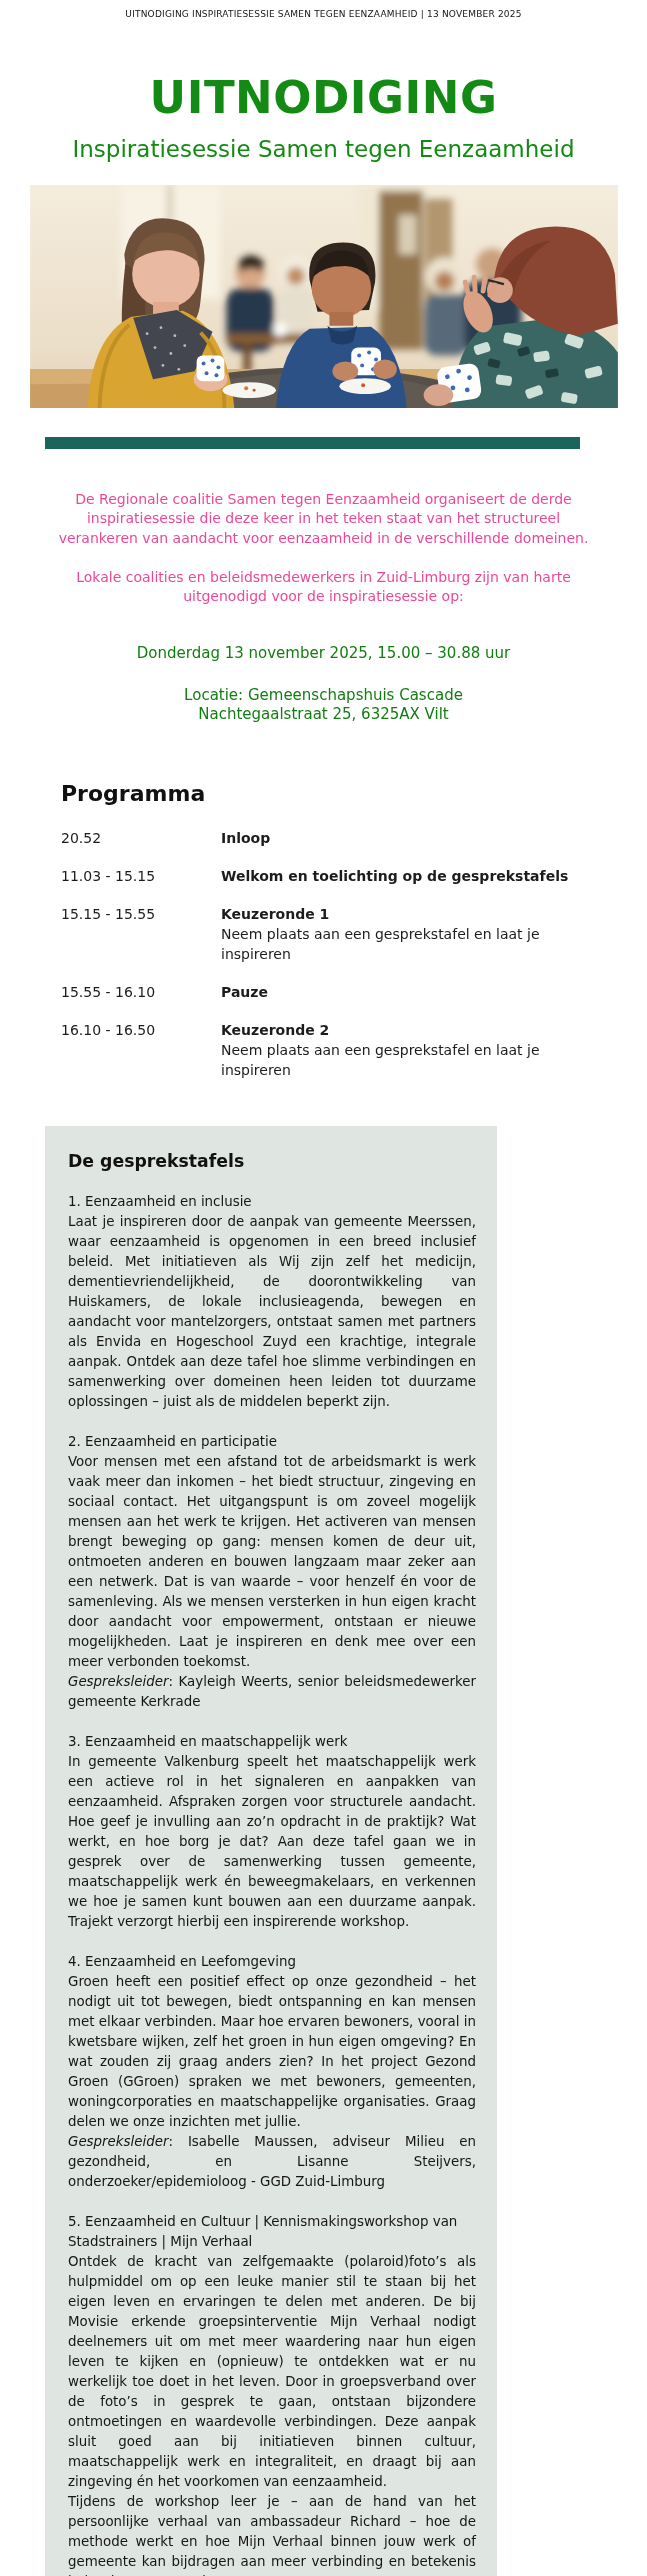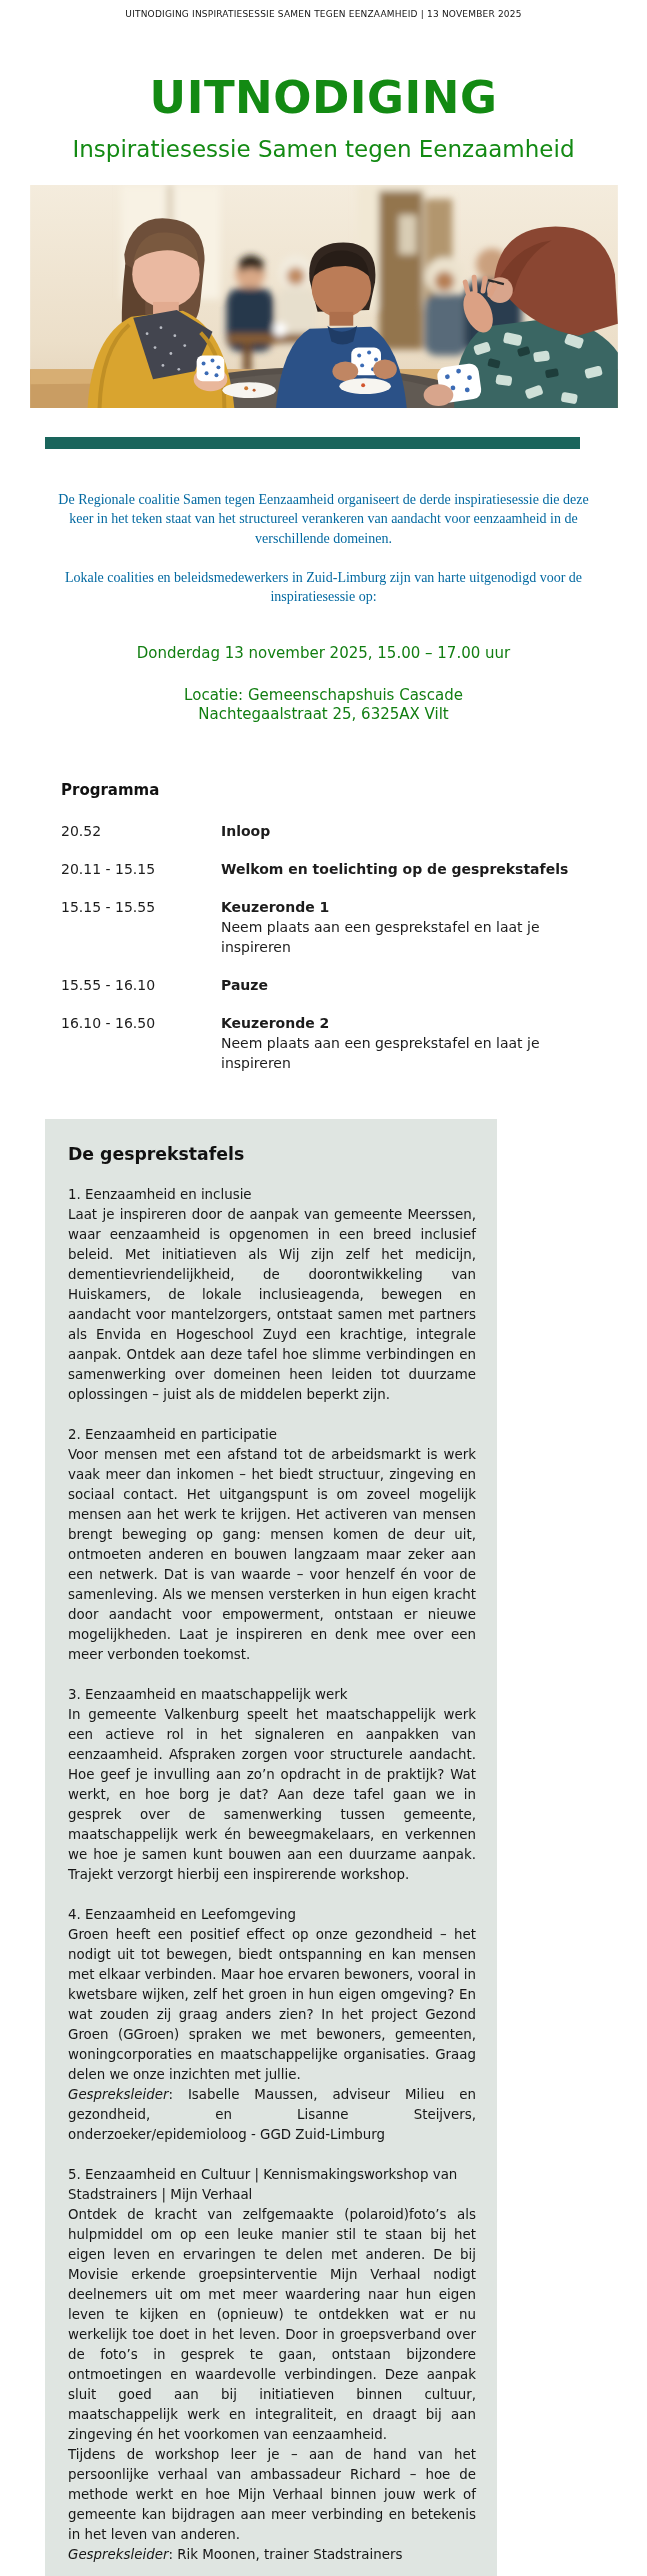--- a/index.html
+++ b/index.html
@@ -16,28 +16,28 @@
     margin:54px 0 0 0;text-align:center;font-size:45px;line-height:1.1;
     font-weight:700;color:#138a13;letter-spacing:0.5px;
   }
   .subtitle{
     margin:13px 0 0 0;text-align:center;font-size:23px;line-height:1.2;
     font-weight:400;color:#138a13;
   }
   .photo-wrap{margin:22px auto 0 auto;width:588px;height:223px;overflow:hidden;}
   .photo-wrap svg{display:block;}
   .divider{margin:29px 0 0 45px;width:535px;height:12px;background:#1a655c;}
-  .intro{width:547px;margin:0 auto;text-align:center;font-size:14px;line-height:19.3px;color:#0369a1;font-family:Liberation Serif, serif;}
+  .intro{width:547px;margin:0 auto;text-align:center;font-size:14px;line-height:19.3px;color:#ec4899;}
   .intro .p1{margin-top:41px;}
   .intro .p2{margin-top:20px;}
   .green-line{width:595px;margin:0 auto;text-align:center;color:#117e11;font-size:15px;line-height:19.3px;}
   .date-line{margin-top:37px;}
   .loc-line{margin-top:23px;}
   .programma{margin:57px 0 0 61px;}
-  .programma h2{margin:0;font-size:15px;font-weight:700;color:#111;}
+  .programma h2{margin:0;font-size:22px;font-weight:700;color:#111;}
   .prog-rows{margin-top:22px;font-size:14px;line-height:20px;}
   .prog-row{display:flex;margin-bottom:18px;}
   .prog-time{width:160px;flex:none;}
   .prog-desc{width:349px;}
   .prog-title{font-weight:700;}
   .prog-sub{font-weight:400;}
   .tables-box{
     margin:46px 0 0 45px;width:452px;box-sizing:border-box;
     background:#dfe5e1;padding:25px 21px 26px 23px;
     font-size:13.4px;line-height:20px;text-align:justify;color:#161616;
@@ -207,37 +207,37 @@
   </svg>
 </div>
 
 <div class="divider"></div>
 
 <div class="intro">
   <div class="p1">De Regionale coalitie Samen tegen Eenzaamheid organiseert de derde inspiratiesessie die deze keer in het teken staat van het structureel verankeren van aandacht voor eenzaamheid in de verschillende domeinen.</div>
   <div class="p2">Lokale coalities en beleidsmedewerkers in Zuid-Limburg zijn van harte uitgenodigd voor de inspiratiesessie op:</div>
 </div>
 
-<div class="green-line date-line">Donderdag 13 november 2025, 15.00 – 17.00 uur</div>
+<div class="green-line date-line">Donderdag 13 november 2025, 15.00 – 30.88 uur</div>
 <div class="green-line loc-line">
   <div>Locatie: Gemeenschapshuis Cascade</div>
   <div>Nachtegaalstraat 25, 6325AX Vilt</div>
 </div>
 
 <div class="programma">
   <h2>Programma</h2>
   <div class="prog-rows">
     <div class="prog-row">
       <div class="prog-time">20.52</div>
       <div class="prog-desc">
           <div class="prog-title">Inloop</div>
         </div>
     </div>
     <div class="prog-row">
-      <div class="prog-time">20.11 - 15.15</div>
+      <div class="prog-time">11.03 - 15.15</div>
       <div class="prog-desc">
           <div class="prog-title">Welkom en toelichting op de gesprekstafels</div>
         </div>
     </div>
     <div class="prog-row">
       <div class="prog-time">15.15 - 15.55</div>
       <div class="prog-desc">
           <div class="prog-title">Keuzeronde 1</div>
           <div class="prog-sub hide-if-empty">Neem plaats aan een gesprekstafel en laat je inspireren</div>
         </div>
@@ -262,20 +262,21 @@
   <h2>De gesprekstafels</h2>
 
   <div class="section">
     <div class="sec-title">1. Eenzaamheid en inclusie</div>
     <div class="sec-body">Laat je inspireren door de aanpak van gemeente Meerssen, waar eenzaamheid is opgenomen in een breed inclusief beleid. Met initiatieven als Wij zijn zelf het medicijn, dementievriendelijkheid, de doorontwikkeling van Huiskamers, de lokale inclusieagenda, bewegen en aandacht voor mantelzorgers, ontstaat samen met partners als Envida en Hogeschool Zuyd een krachtige, integrale aanpak. Ontdek aan deze tafel hoe slimme verbindingen en samenwerking over domeinen heen leiden tot duurzame oplossingen – juist als de middelen beperkt zijn.</div>
   </div>
 
   <div class="section">
     <div class="sec-title">2. Eenzaamheid en participatie</div>
     <div class="sec-body">Voor mensen met een afstand tot de arbeidsmarkt is werk vaak meer dan inkomen – het biedt structuur, zingeving en sociaal contact. Het uitgangspunt is om zoveel mogelijk mensen aan het werk te krijgen. Het activeren van mensen brengt beweging op gang: mensen komen de deur uit, ontmoeten anderen en bouwen langzaam maar zeker aan een netwerk. Dat is van waarde – voor henzelf én voor de samenleving. Als we mensen versterken in hun eigen kracht door aandacht voor empowerment, ontstaan er nieuwe mogelijkheden. Laat je inspireren en denk mee over een meer verbonden toekomst.</div>
+    <div class="leader"><span class="lbl hide-if-empty">Gespreksleider</span><span>: Kayleigh Weerts, senior beleidsmedewerker gemeente Kerkrade</span></div>
   </div>
 
   <div class="section">
     <div class="sec-title">3. Eenzaamheid en maatschappelijk werk</div>
     <div class="sec-body">In gemeente Valkenburg speelt het maatschappelijk werk een actieve rol in het signaleren en aanpakken van eenzaamheid. Afspraken zorgen voor structurele aandacht. Hoe geef je invulling aan zo’n opdracht in de praktijk? Wat werkt, en hoe borg je dat? Aan deze tafel gaan we in gesprek over de samenwerking tussen gemeente, maatschappelijk werk én beweegmakelaars, en verkennen we hoe je samen kunt bouwen aan een duurzame aanpak. Trajekt verzorgt hierbij een inspirerende workshop.</div>
 
   </div>
 
   <div class="section">
     <div class="sec-title">4. Eenzaamheid en Leefomgeving</div>

